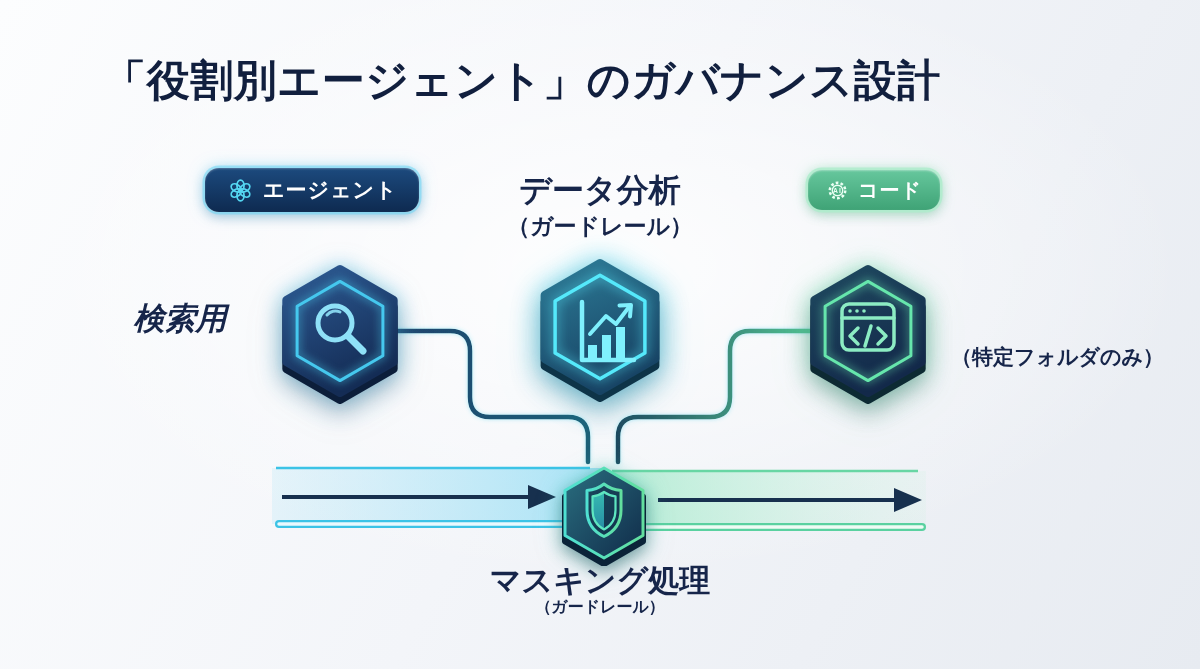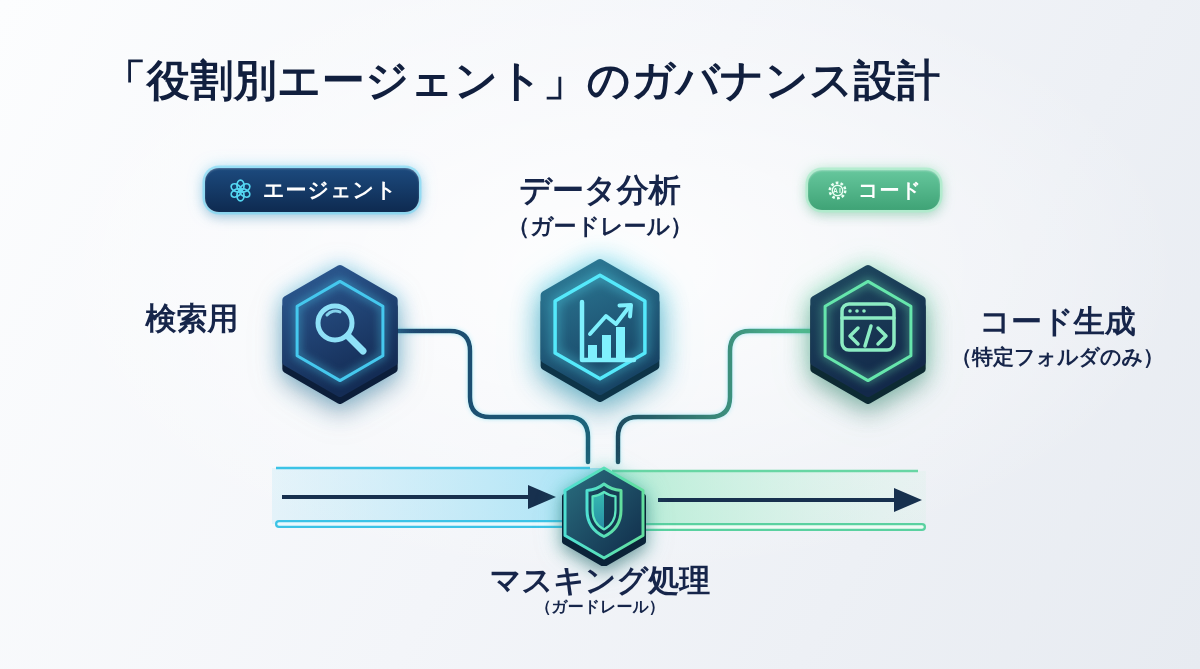--- a/index.html
+++ b/index.html
@@ -215,24 +215,23 @@
     </defs>
     <path d="M48 14 L87 36.5 L87 81.5 L48 104 L9 81.5 L9 36.5 Z" fill="#0b2338" stroke="#0b2338" stroke-width="6" stroke-linejoin="round"></path>
     <path d="M48 8 L87 30.5 L87 75.5 L48 98 L9 75.5 L9 30.5 Z" fill="url(#gHexM)" stroke="url(#gShieldB)" stroke-width="3" stroke-linejoin="round"></path>
     <g>
       <path d="M48 24 C53 28 60 30 65 30.5 V50 C65 63.5 57.5 72 48 76.5 C38.5 72 31 63.5 31 50 V30.5 C36 30 43 28 48 24 Z" fill="rgba(10,35,60,.4)" stroke="url(#gShieldB)" stroke-width="3" stroke-linejoin="round"></path>
       <path d="M48 32 C44.5 34.6 40 36 36.5 36.4 V50 C36.5 59.8 41.5 66 48 69.5 Z" fill="url(#gShieldFill)" opacity="0.85"></path>
       <path d="M48 32 C51.5 34.6 56 36 59.5 36.4 V50 C59.5 59.8 54.5 66 48 69.5 C41.5 66 36.5 59.8 36.5 50 V36.4 C40 36 44.5 34.6 48 32 Z" fill="none" stroke="#5ee6c0" stroke-width="2.2" stroke-linejoin="round"></path>
     </g>
   </svg>
 
-  <div class="node-title" style="left:82px;top:298px;width:220px;">検索用</div>
+  <div class="node-title" style="left:70px;top:298px;width:220px;font-style:italic;">検索用</div>
 
   <div class="node-title" style="left:480px;top:169px;width:240px;font-size:32px;">データ分析</div>
   <div class="node-sub" style="left:470px;top:211px;width:260px;font-size:23px;">（ガードレール）</div>
 
-  <div class="node-title" style="left:940px;top:301px;width:235px;">コード生成</div>
   <div class="node-sub" style="left:925px;top:343px;width:265px;font-size:21px;">（特定フォルダのみ）</div>
 
   <div class="node-title" style="left:480px;top:560px;width:240px;">マスキング処理</div>
   <div class="node-sub" style="left:490px;top:597px;width:220px;font-size:16px;">（ガードレール）</div>
 
 </div>
 
 </body></html>

